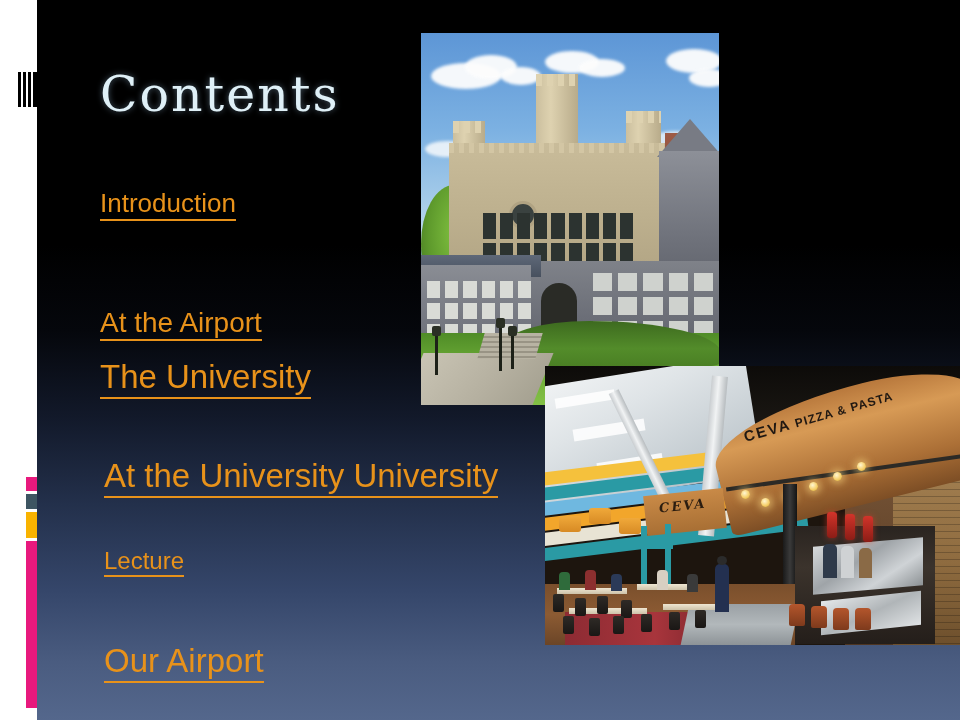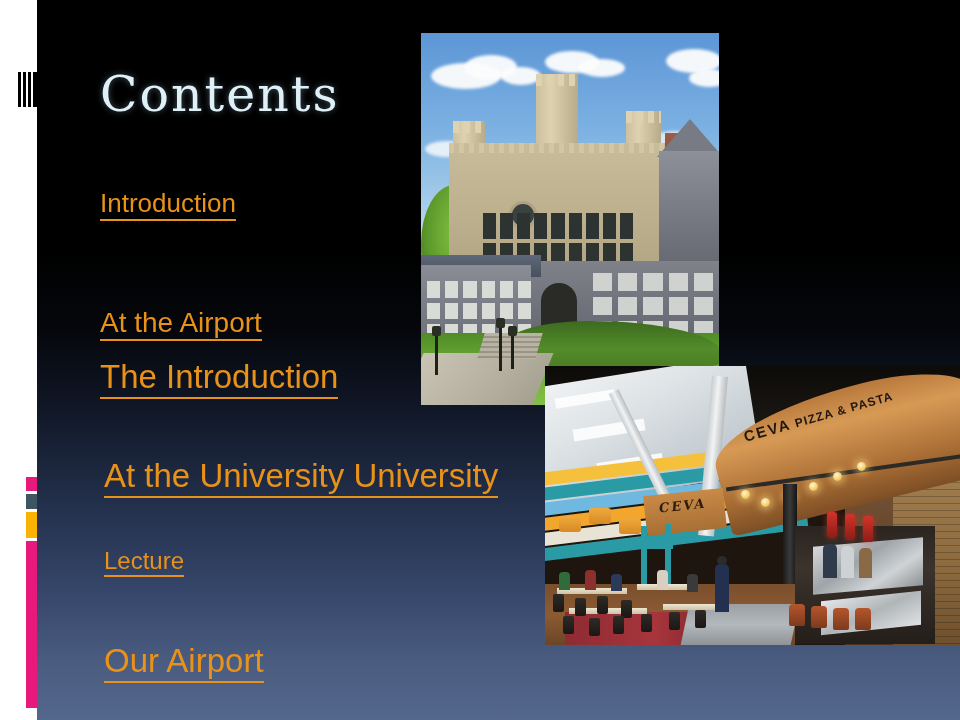--- a/index.html
+++ b/index.html
@@ -452,21 +452,21 @@
   <div class="accent accent-magenta-sq"></div>
   <div class="accent accent-slate-sq"></div>
   <div class="accent accent-amber-sq"></div>
   <div class="accent accent-magenta-br"></div>
 
   <div class="title">Contents</div>
 
   <div class="links">
     <span class="link-item li-0">Introduction</span>
     <span class="link-item li-1">At the Airport</span>
-    <span class="link-item li-2">The Introduction</span>
+    <span class="link-item li-2">The University</span>
     <span class="link-item li-3">At the University University</span>
     <span class="link-item li-4">Lecture</span>
     <span class="link-item li-5">Our Airport</span>
   </div>
 
   <div class="photo1">
     <div class="p1-sky"></div>
     <div class="cloud c1"></div>
     <div class="cloud c2"></div>
     <div class="cloud c3"></div>

